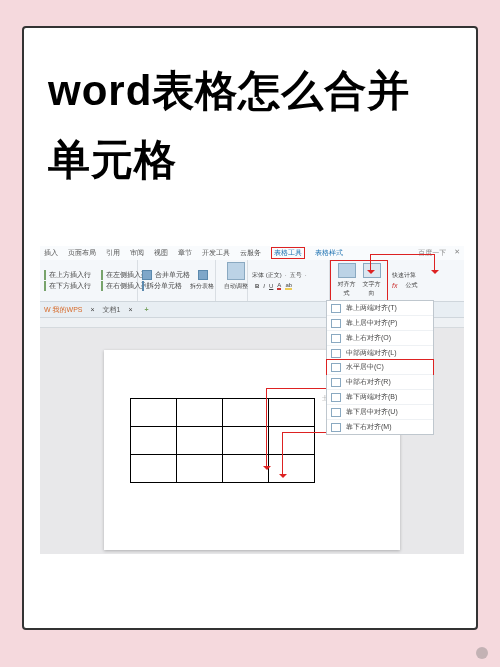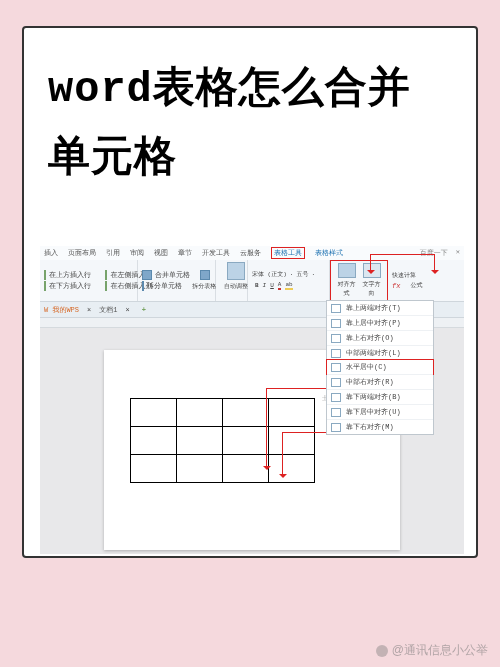--- a/index.html
+++ b/index.html
@@ -8,25 +8,24 @@
     height: 667px;
     background: #f5d9dd;
     font-family: "Microsoft YaHei", sans-serif;
     overflow: hidden;
   }
   .card {
     position: absolute;
     left: 22px;
     top: 26px;
     width: 456px;
-    height: 532px;
+    height: 604px;
     background: #fff;
     border: 2px solid #333;
     border-radius: 4px;
-    font-family: Liberation Mono, monospace;
   }
 
   .headline {
     position: absolute;
     left: 24px;
     top: 28px;
     right: 24px;
     font-size: 42px;
     font-weight: 900;
     line-height: 1.65;
@@ -412,14 +411,13 @@
     <div class="arrow ar3b"></div>
     <div class="arrow ar4a"></div>
     <div class="arrow ar4b"></div>
 
   </div>
 
 </div>
 
 <div class="watermark">
   <span class="logo"></span>
-  <span>@通讯信息小公举</span>
 </div>
 
 </body></html>

